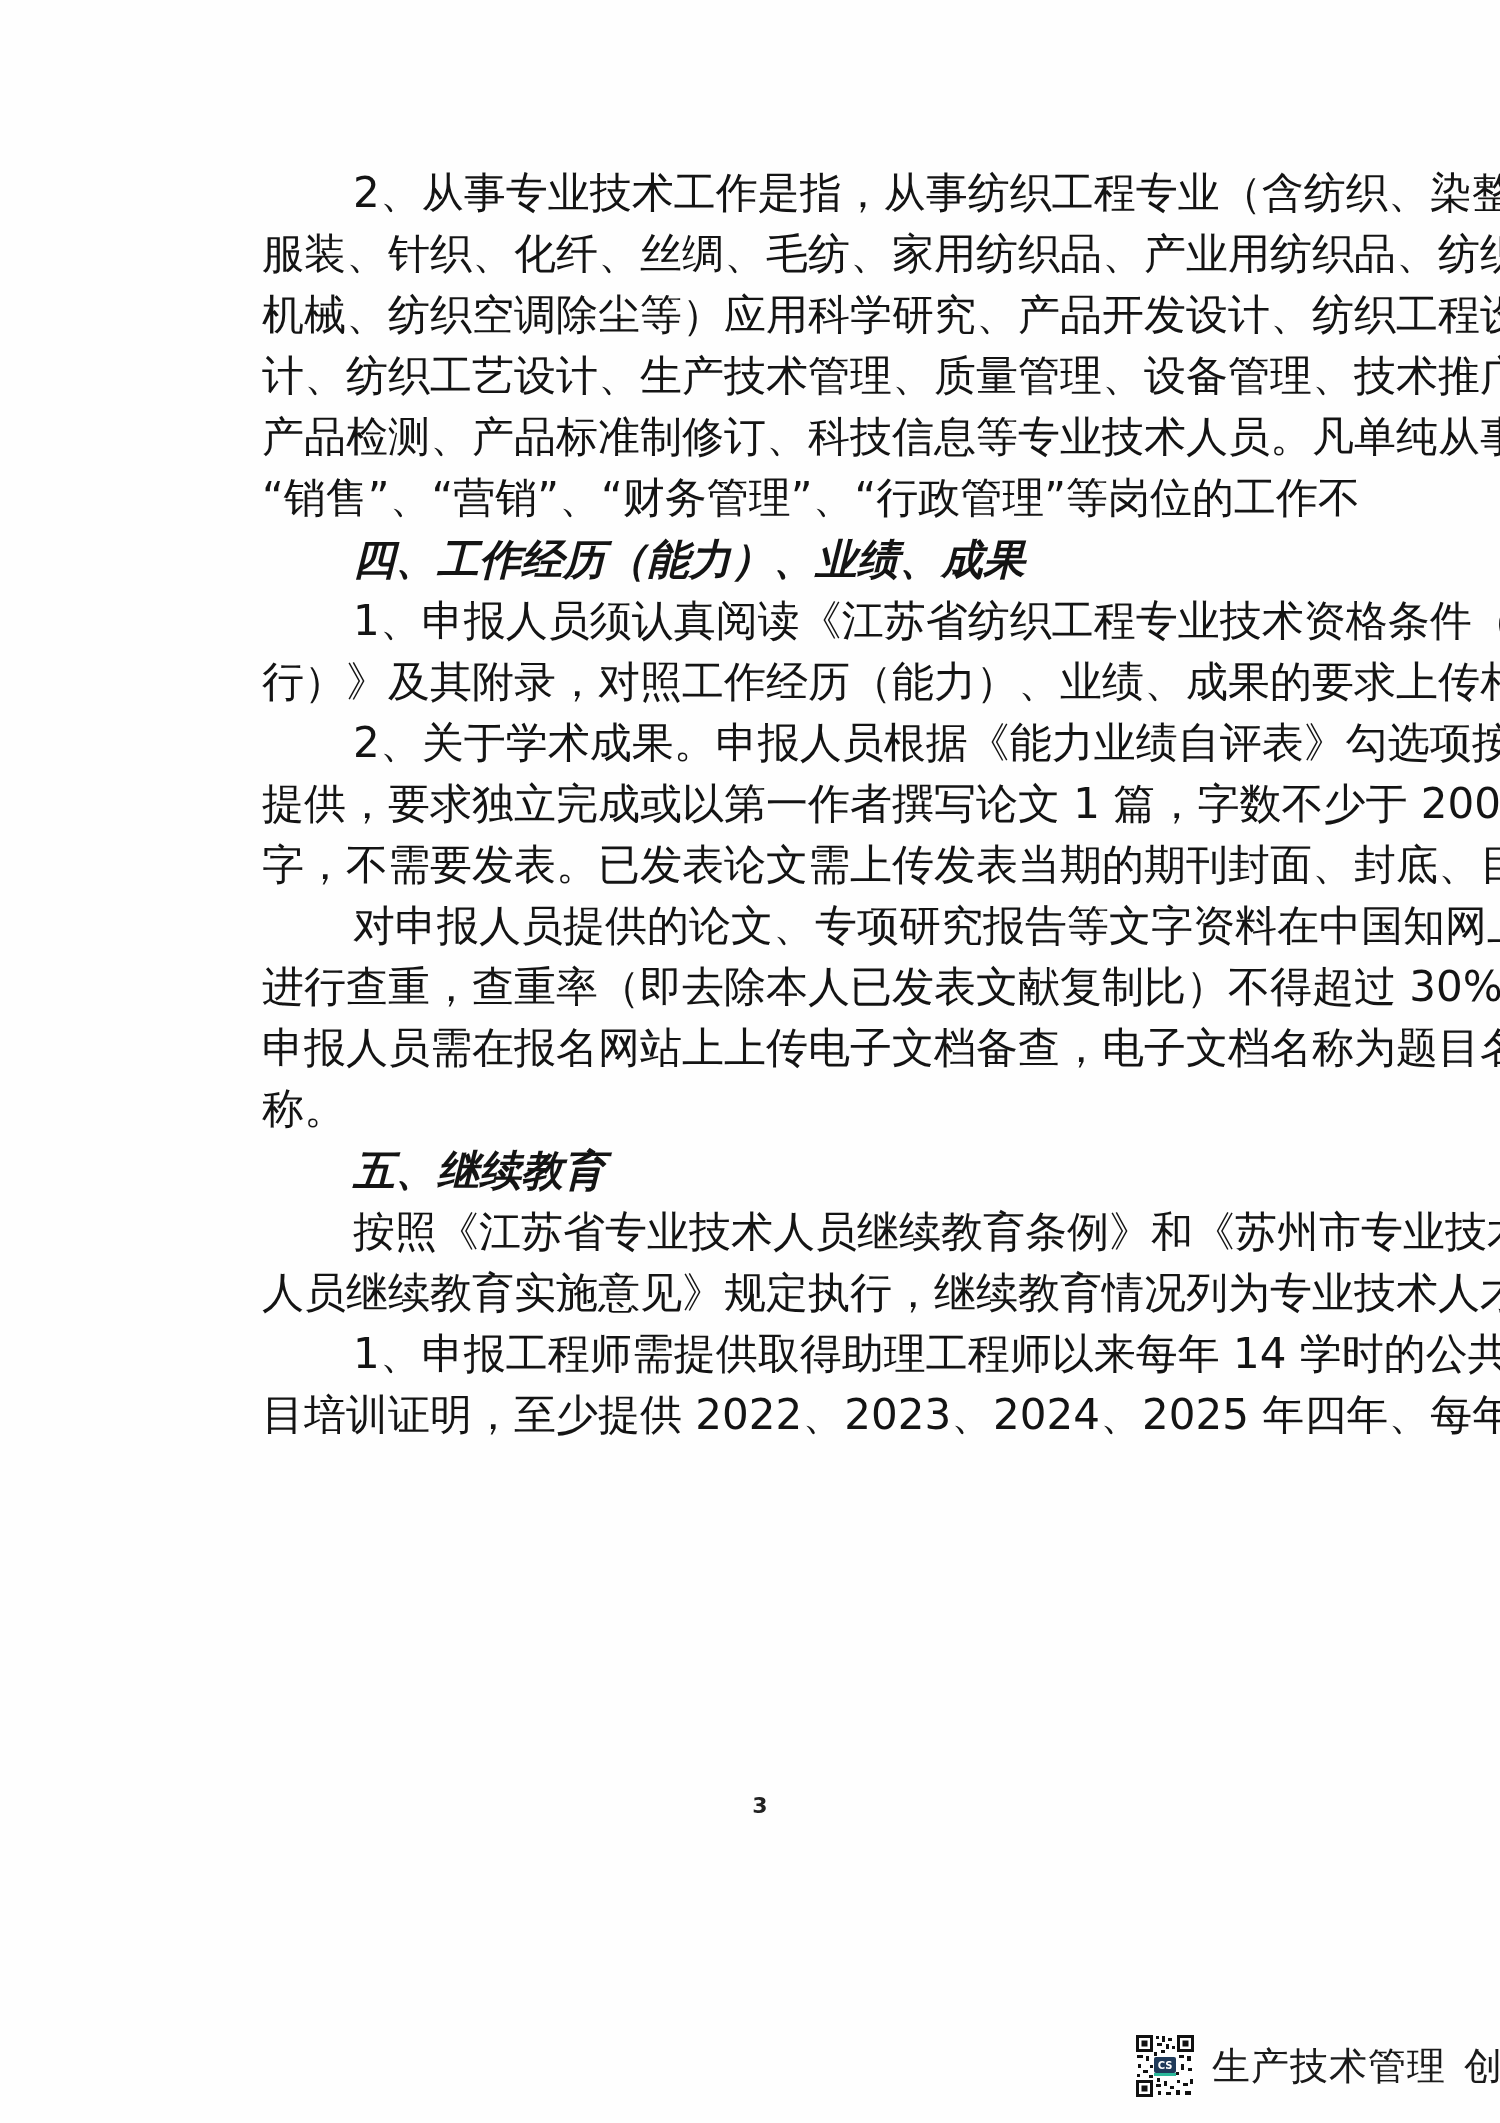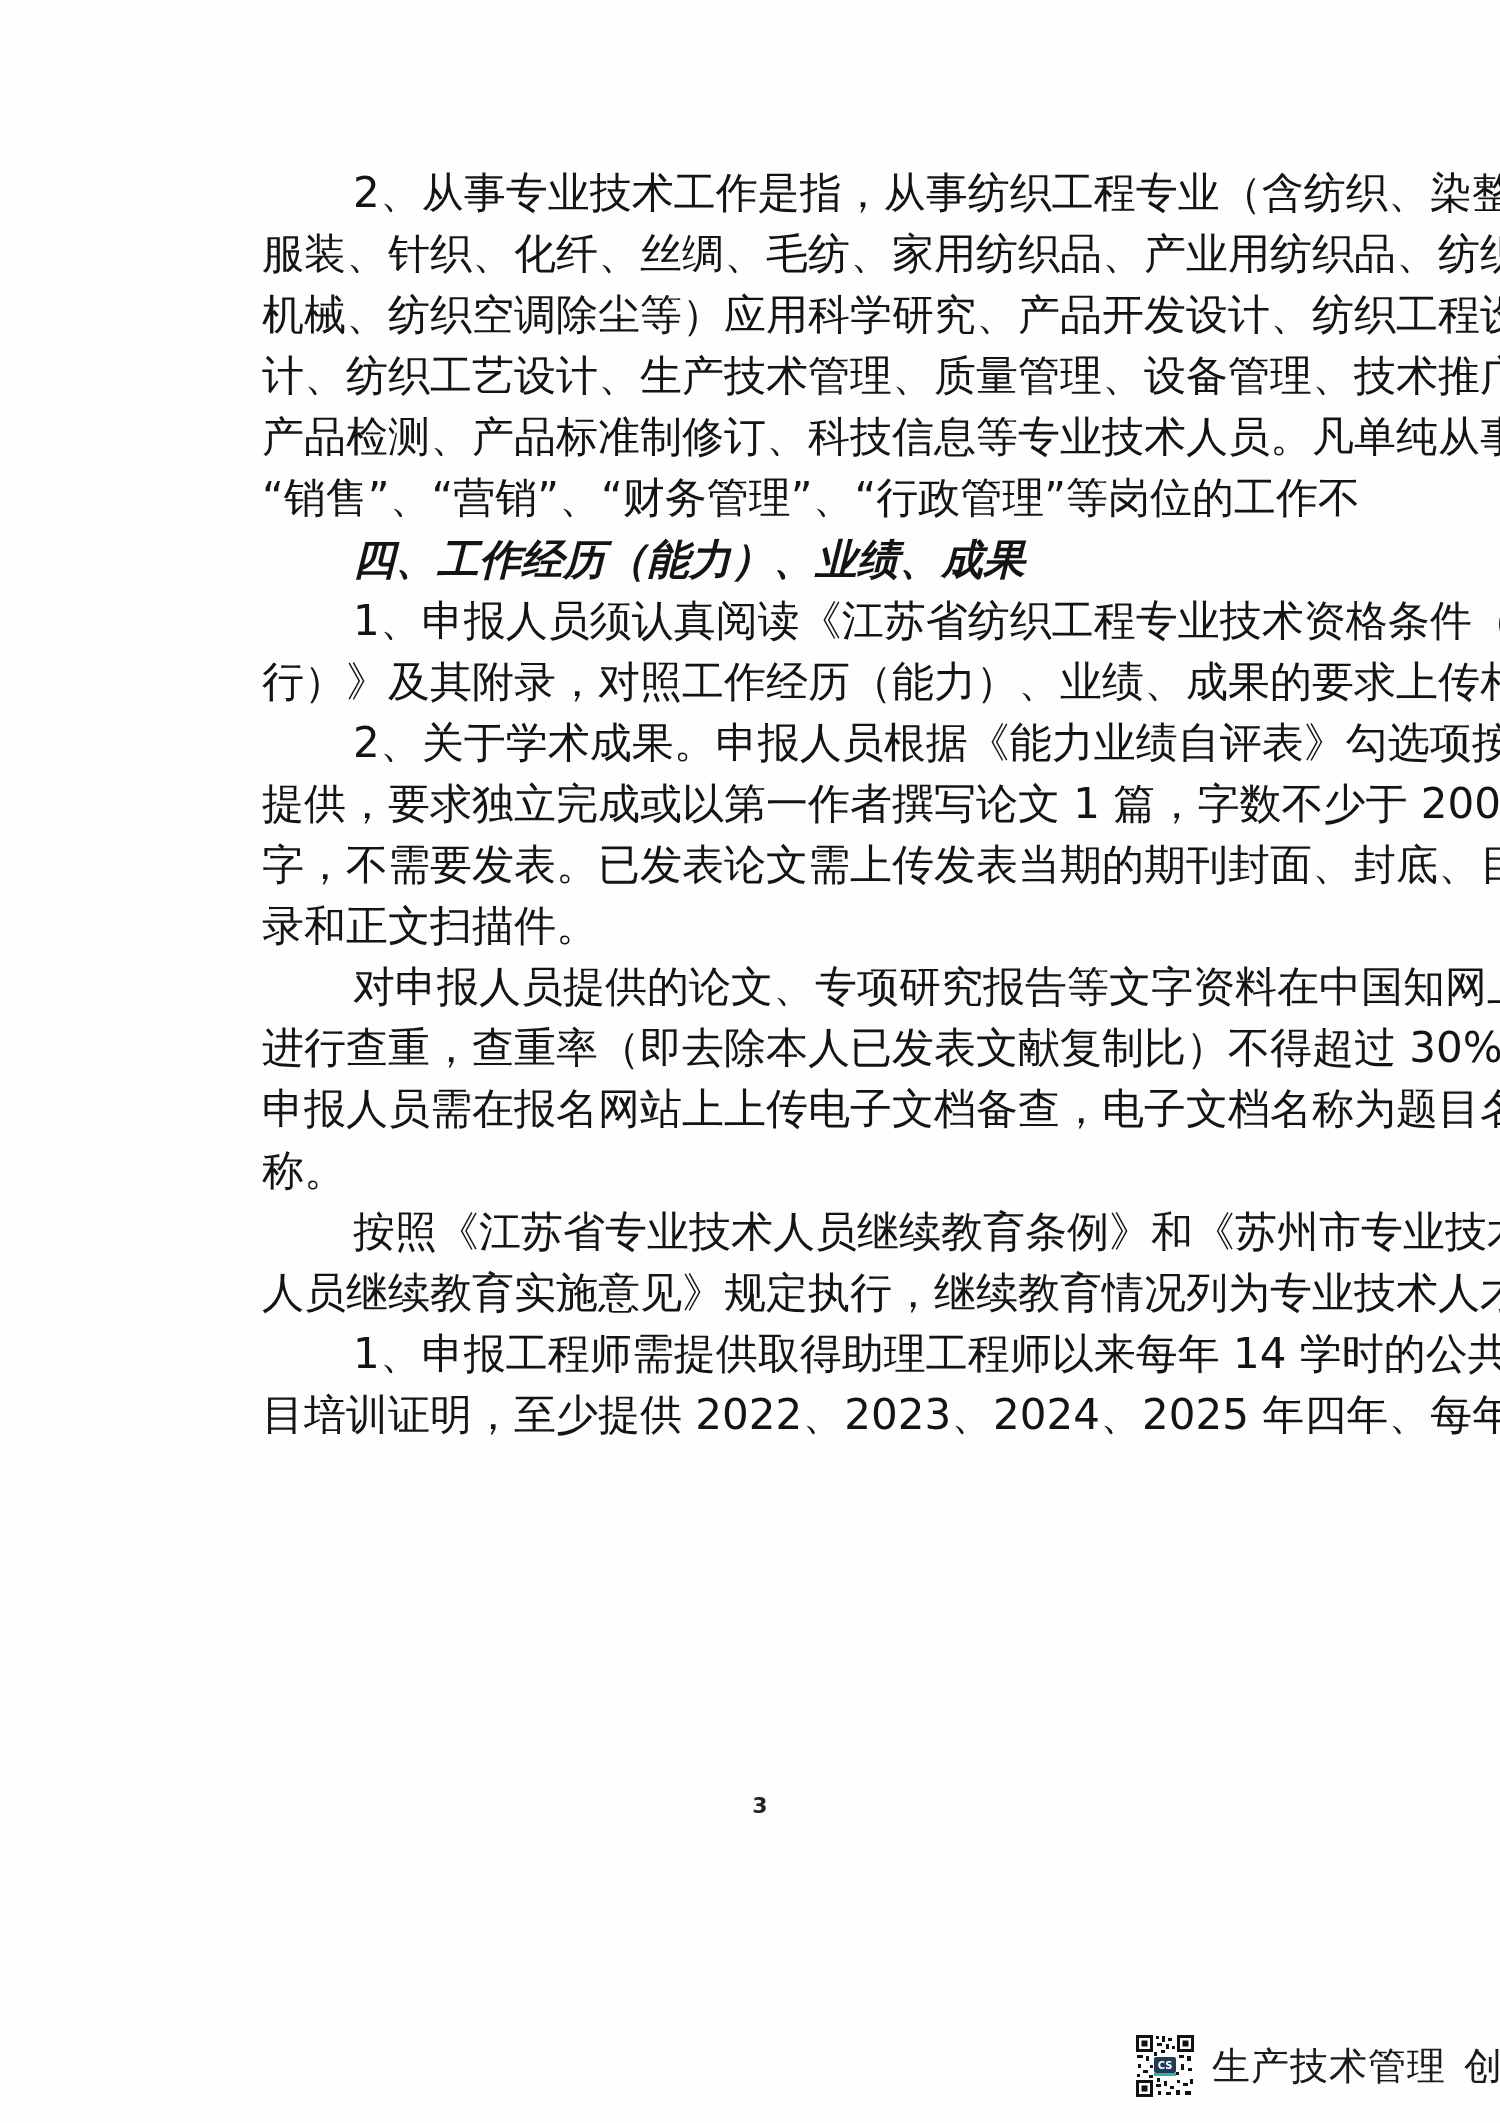--- a/index.html
+++ b/index.html
@@ -36,25 +36,25 @@
       <div class="line full">机械、纺织空调除尘等）应用科学研究、产品开发设计、纺织工程设</div>
       <div class="line full">计、纺织工艺设计、生产技术管理、质量管理、设备管理、技术推广、</div>
       <div class="line full">产品检测、产品标准制修订、科技信息等专业技术人员。凡单纯从事</div>
       <div class="line full">“销售”、“营销”、“财务管理”、“行政管理”等岗位的工作不</div>
       <div class="line indent heading">四、工作经历（能力）、业绩、成果</div>
       <div class="line full indent">1、申报人员须认真阅读《江苏省纺织工程专业技术资格条件（试</div>
       <div class="line full">行）》及其附录，对照工作经历（能力）、业绩、成果的要求上传相</div>
       <div class="line full indent">2、关于学术成果。申报人员根据《能力业绩自评表》勾选项按需</div>
       <div class="line full">提供，要求独立完成或以第一作者撰写论文 1 篇，字数不少于 2000</div>
       <div class="line full">字，不需要发表。已发表论文需上传发表当期的期刊封面、封底、目</div>
-      <div class="line">录和正文扫描件。</div>
       <div class="line full indent">对申报人员提供的论文、专项研究报告等文字资料在中国知网上</div>
       <div class="line full">进行查重，查重率（即去除本人已发表文献复制比）不得超过 30%。</div>
       <div class="line full">申报人员需在报名网站上上传电子文档备查，电子文档名称为题目名</div>
       <div class="line">称。</div>
+      <div class="line indent heading">五、继续教育</div>
       <div class="line full indent">按照《江苏省专业技术人员继续教育条例》和《苏州市专业技术</div>
       <div class="line full">人员继续教育实施意见》规定执行，继续教育情况列为专业技术人才</div>
       <div class="line full indent">1、申报工程师需提供取得助理工程师以来每年 14 学时的公共科</div>
       <div class="line full">目培训证明，至少提供 2022、2023、2024、2025 年四年、每年 14 学</div>
     </div>
 
   <div class="page-number">3</div>
 
   <div class="watermark">
     <div class="qr">

